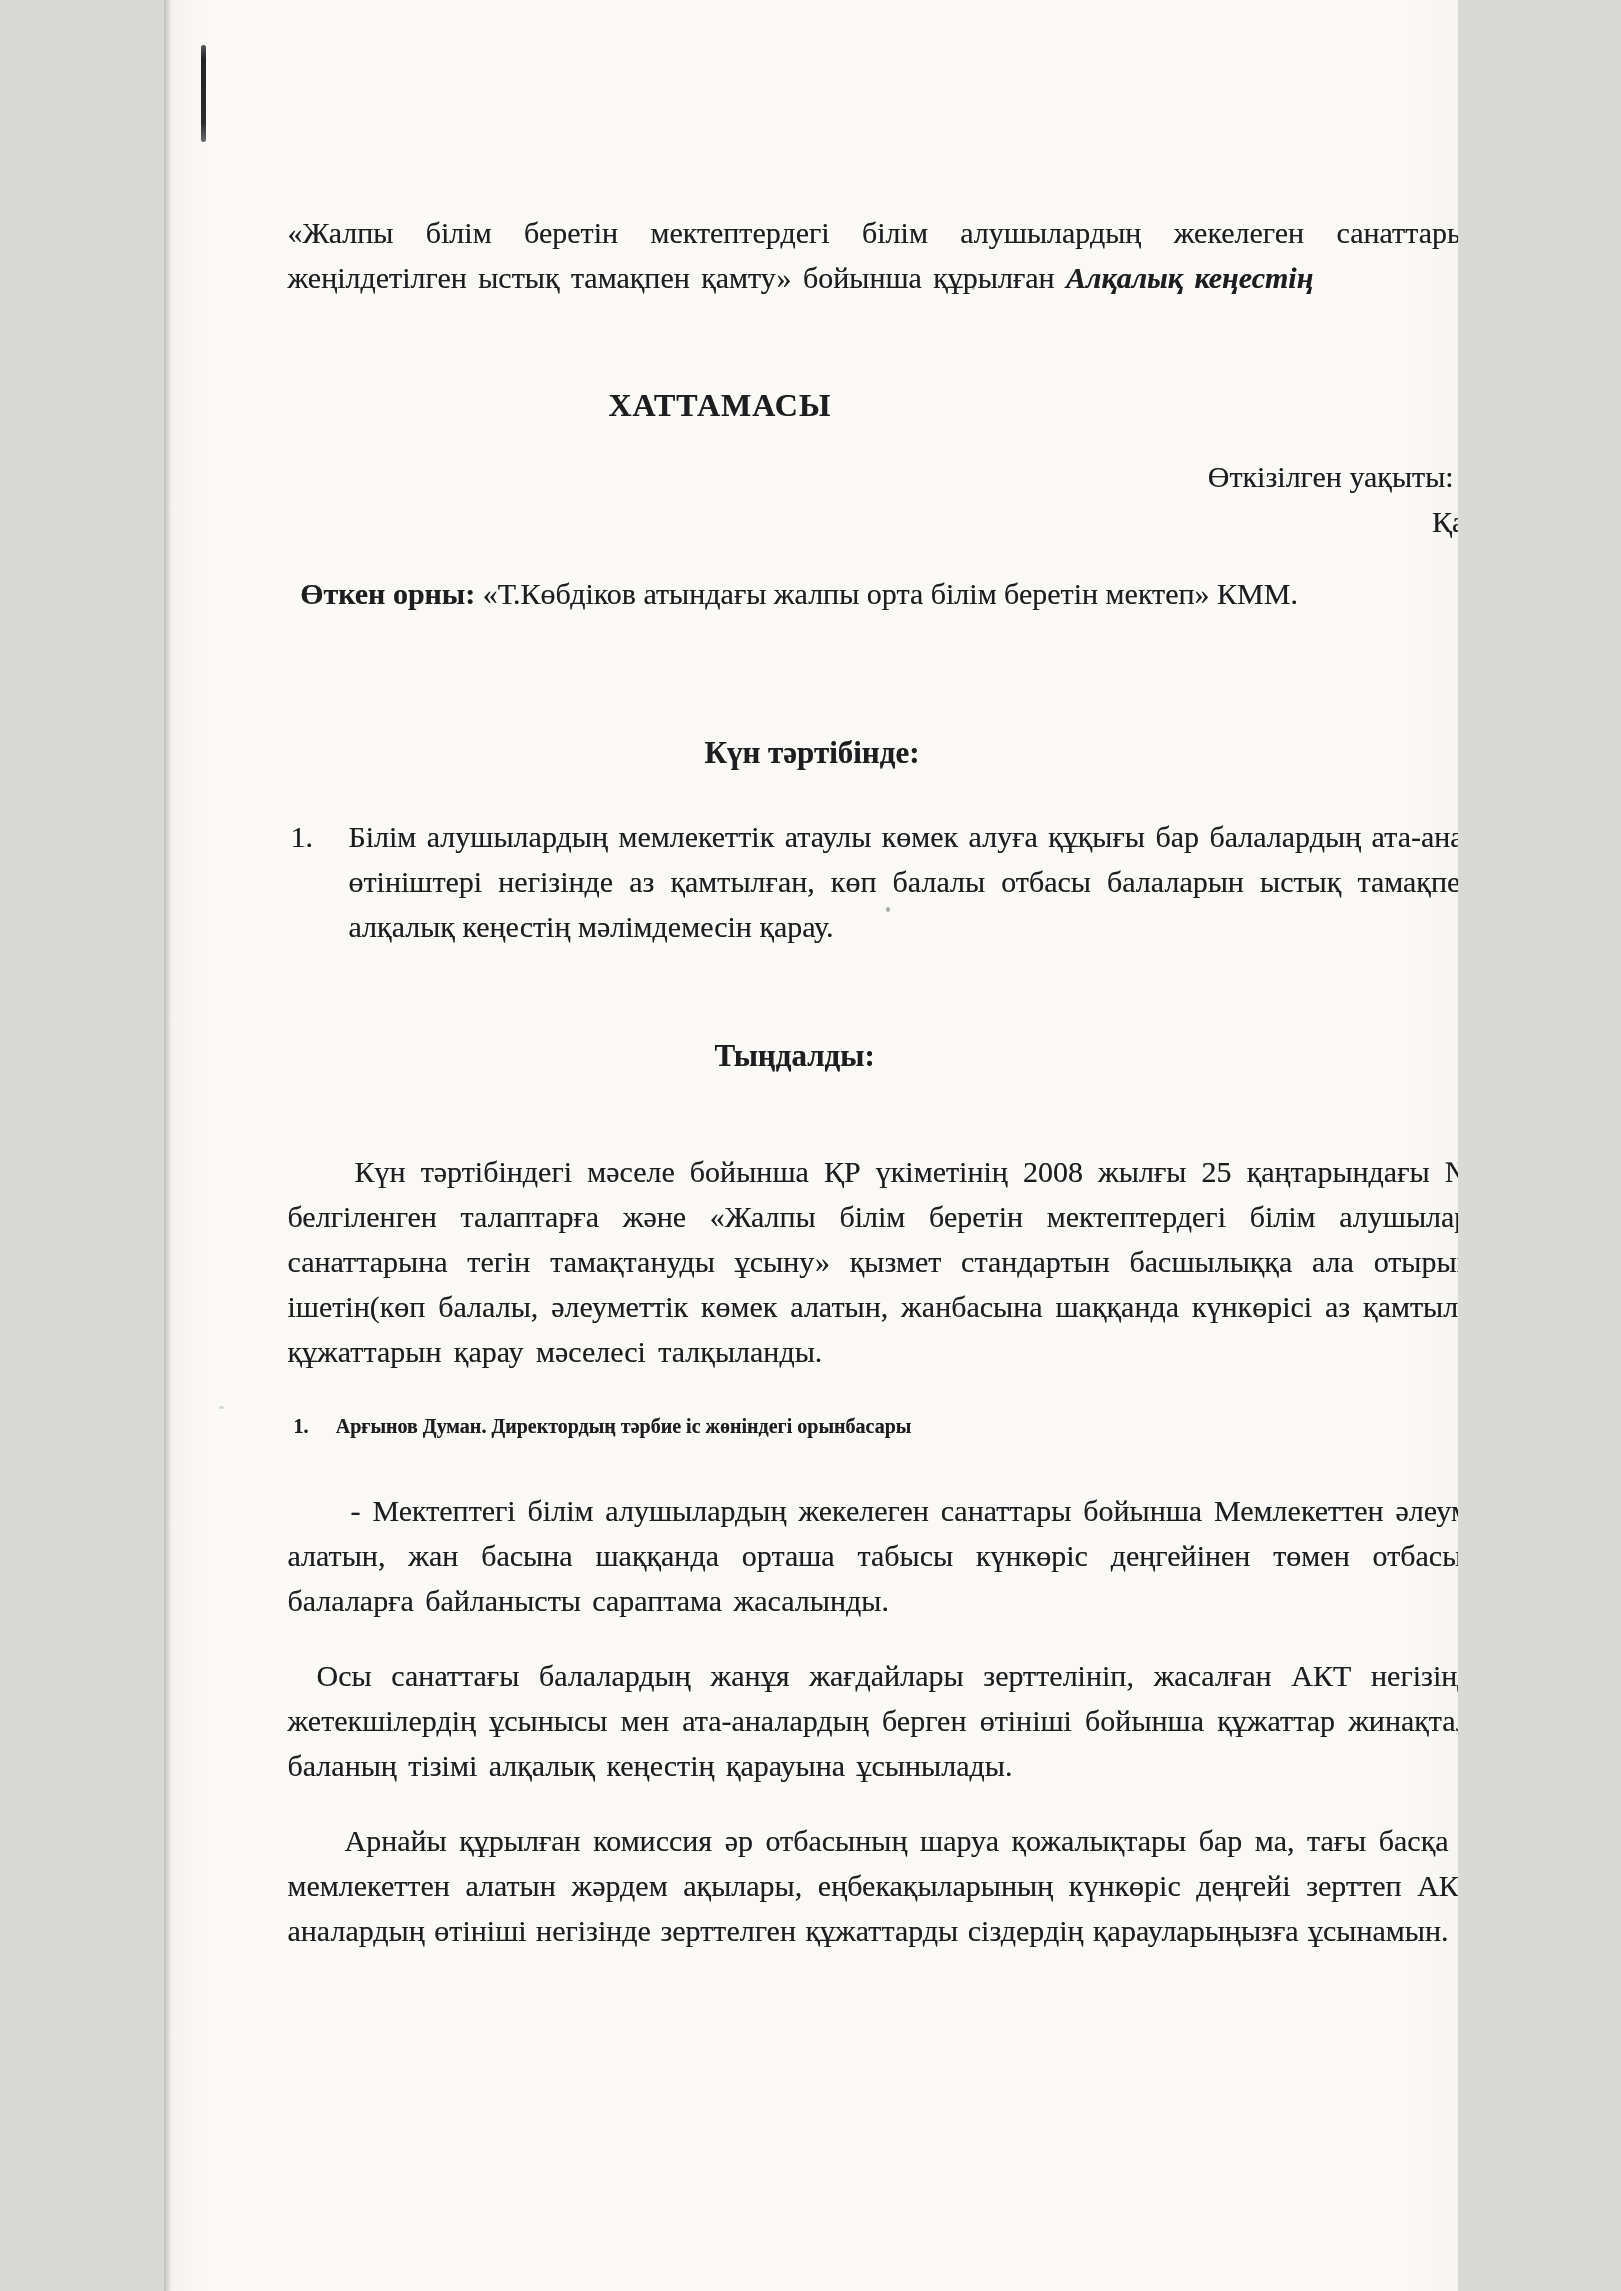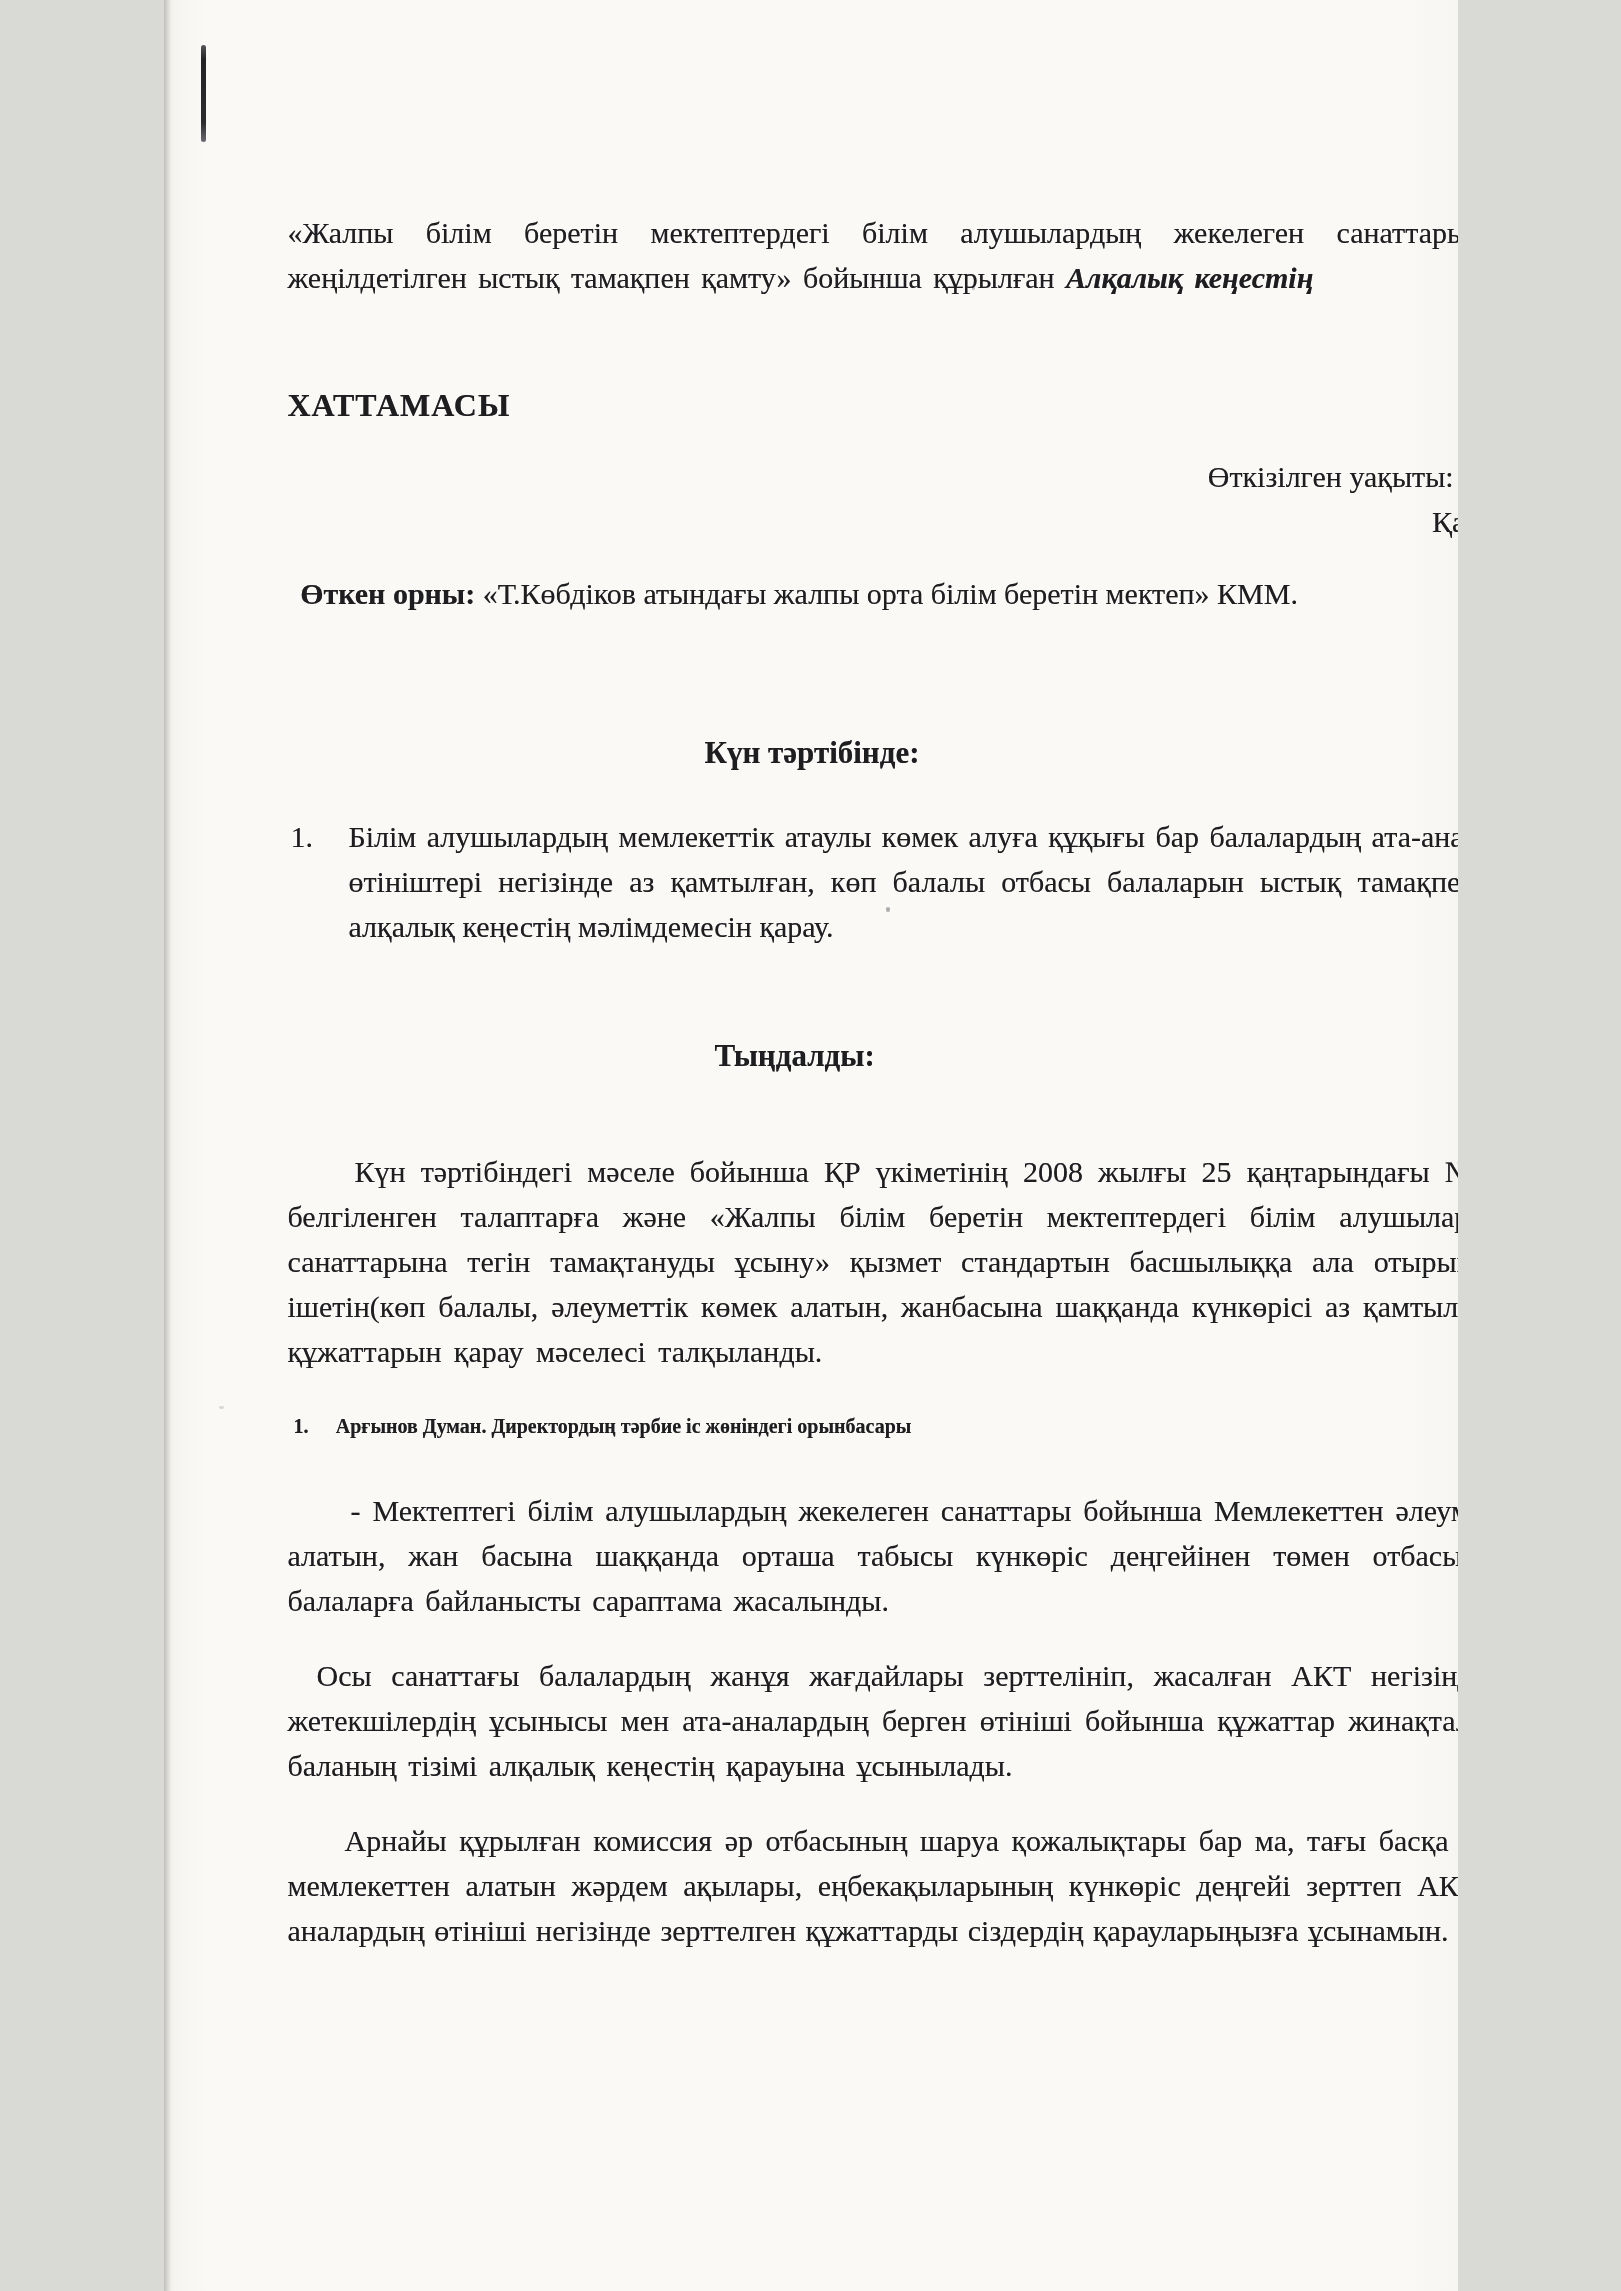--- a/index.html
+++ b/index.html
@@ -24,20 +24,21 @@
     line-height: 45px;
     text-shadow: 0 0 0.5px rgba(20,20,25,0.55);
   }
   .justify { text-align: justify; }
   .bold { font-weight: bold; }
   .bold-italic { font-weight: bold; font-style: italic; }
 
   .intro-para { margin-top: 210px; word-spacing: 3.9px; }
   .doc-title {
     margin-top: 53px;
+    margin-left: 321px;
     font-weight: bold;
     font-size: 32px;
     letter-spacing: 1px;
     display: inline-block;
   }
   .meta-block { margin-top: 25.5px; margin-left: 511px; text-align: right; }
   .venue-line { margin-top: 27.4px; padding-left: 12.7px; }
   .agenda-heading { margin-top: 84px; margin-left: 417px; font-weight: bold; font-size: 31px; display: inline-block; }
   .agenda-item { margin-top: 39px; display: grid; grid-template-columns: 61px 1fr; }
   .agenda-item .num { padding-left: 2.9px; }

